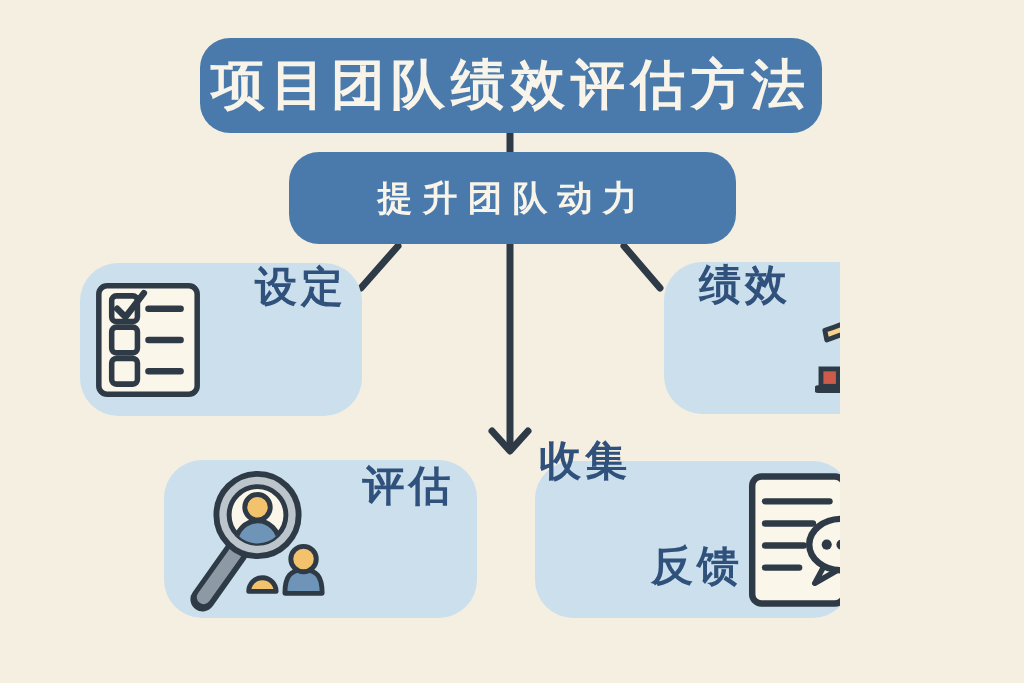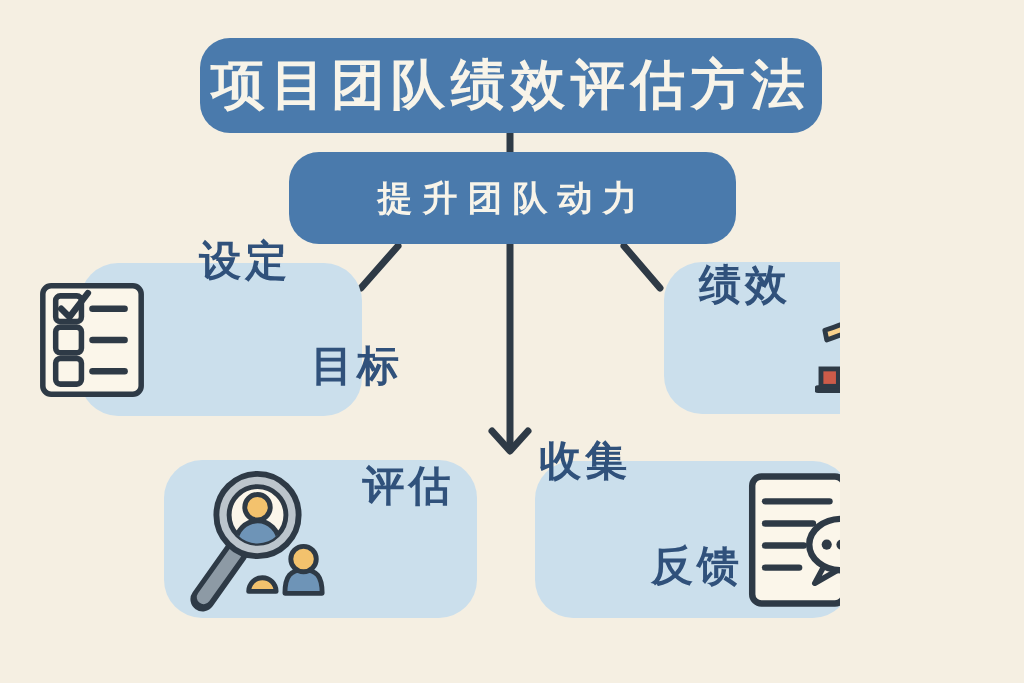--- a/index.html
+++ b/index.html
@@ -56,21 +56,20 @@
       <rect x="4" y="3" width="107" height="118" rx="9" fill="#fbf6ea" stroke="#2e3a46" stroke-width="6"></rect>
       <rect x="18" y="14" width="28" height="28" rx="5" fill="none" stroke="#2e3a46" stroke-width="6"></rect>
       <polyline points="24,28 33,37 53,11" fill="none" stroke="#2e3a46" stroke-width="7" stroke-linecap="round" stroke-linejoin="round"></polyline>
       <line x1="58" y1="28" x2="93" y2="28" stroke="#2e3a46" stroke-width="7" stroke-linecap="round"></line>
       <rect x="18" y="48" width="28" height="28" rx="5" fill="none" stroke="#2e3a46" stroke-width="6"></rect>
       <line x1="58" y1="62" x2="93" y2="62" stroke="#2e3a46" stroke-width="7" stroke-linecap="round"></line>
       <rect x="18" y="82" width="28" height="28" rx="5" fill="none" stroke="#2e3a46" stroke-width="6"></rect>
       <line x1="58" y1="96" x2="93" y2="96" stroke="#2e3a46" stroke-width="7" stroke-linecap="round"></line>
     </svg>
     <div class="node-label"><span>设定</span><br>
-      <span>目标</span>
     </div>
   </div>
 
   <div class="node node-tr">
     <div class="node-label"><span>绩效</span><br>
     </div>
     <svg class="icon" width="126" height="116" viewBox="0 0 130 120">
       <line x1="3" y1="113" x2="127" y2="113" stroke="#2e3a46" stroke-width="8" stroke-linecap="round"></line>
       <rect x="6" y="92" width="18" height="18" fill="#cc5b49" stroke="#2e3a46" stroke-width="5"></rect>
       <rect x="35" y="74" width="19" height="36" fill="#cc5b49" stroke="#2e3a46" stroke-width="5"></rect>

